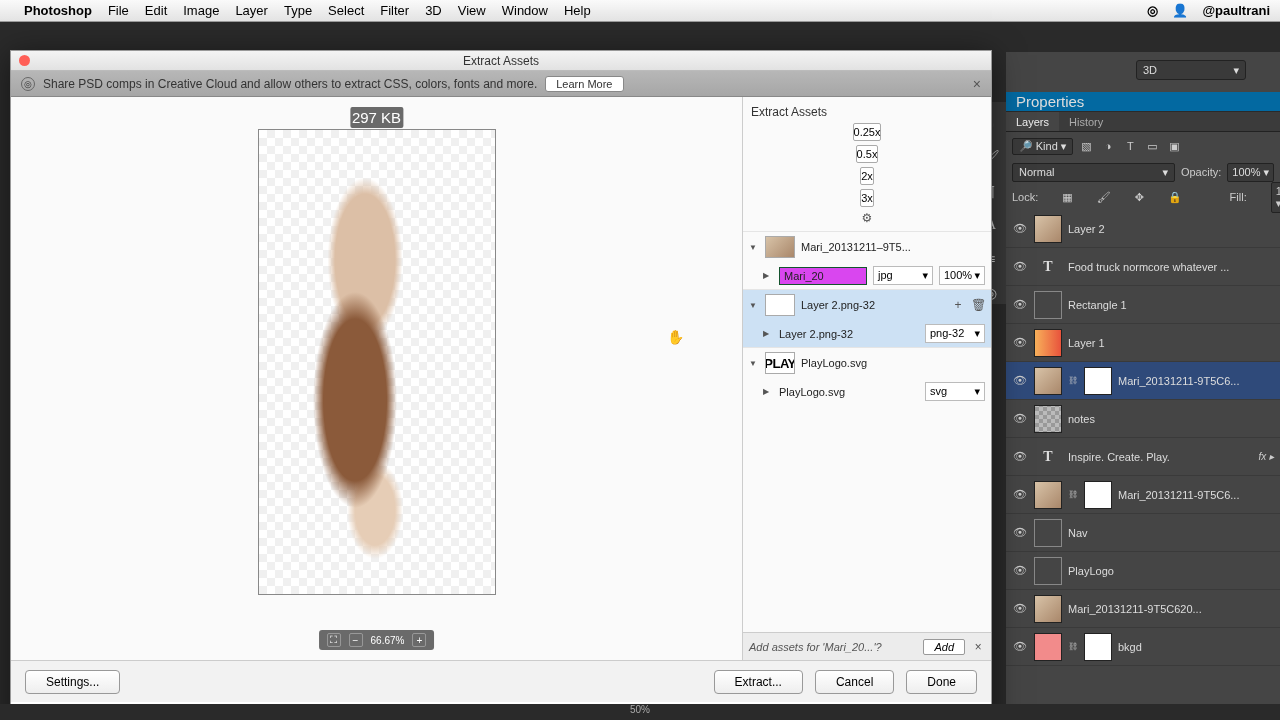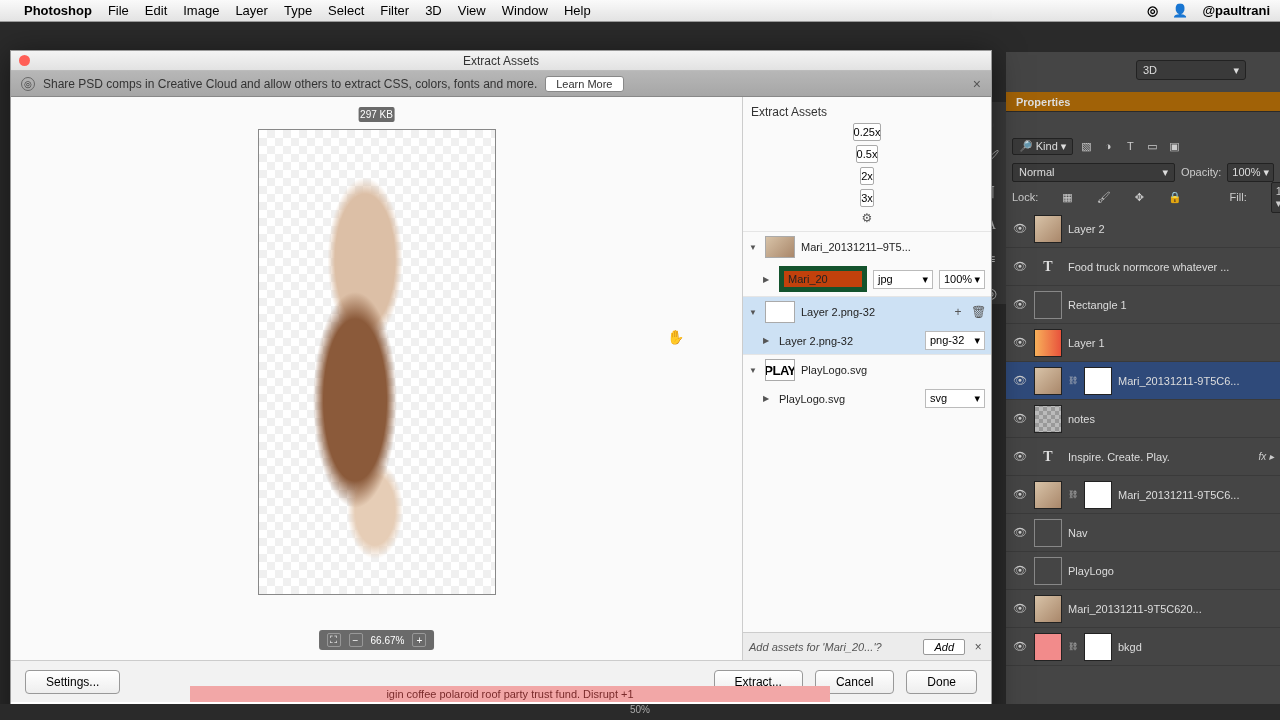--- a/index.html
+++ b/index.html
@@ -21,21 +21,21 @@
 
 
 .vdock { position: absolute; top: 80px; right: 274px; width: 30px; background: #3a3a3a; display:flex; flex-direction:column; align-items:center; gap:12px; padding-top:10px; color:#ccc;}
 .vdock .tool { width:22px; height:22px; display:flex; align-items:center; justify-content:center; font-size:14px;}
 
 
 .three-d-row { position:absolute; top:6px; left:0; right:0; height:24px; display:flex; align-items:center; justify-content:flex-start; padding-left:130px;}
 .three-d-select { width:110px; height:20px; background:#3a3a3a; border:1px solid #222; color:#ddd; font-size:11px; display:flex; align-items:center; justify-content:space-between; padding:0 6px; border-radius:3px;}
 
 
-.props-tab { position:absolute; top:40px; left:0; right:0; height:20px; background:#a16207; color:#ddd; padding-left:10px; display:flex; align-items:center; font-size:11px; border-bottom:1px solid #2a2a2a;font-weight:bold;}
+.props-tab { position:absolute; top:40px; left:0; right:0; height:20px; background:#0369a1; color:#ddd; padding-left:10px; display:flex; align-items:center; font-size:15px; border-bottom:1px solid #2a2a2a;}
 .tabbar { position:absolute; top:60px; left:0; right:0; height:20px; background:#3b3b3b; display:flex; align-items:center; border-bottom:1px solid #222;}
 .tabbar .tab { padding:0 10px; height:100%; display:flex; align-items:center; color:#aaa;}
 .tabbar .tab.active { background:#454545; color:#eee;}
 
 
 .filter-row { position:absolute; top:82px; left:0; right:0; height:24px; display:flex; align-items:center; gap:4px; padding:0 6px;}
 .filter-row .kind { display:flex; align-items:center; background:#3a3a3a; border:1px solid #222; padding:1px 6px; border-radius:2px;}
 .filter-row .fi { width:18px; height:16px; display:flex; align-items:center; justify-content:center; color:#ccc;}
 
 
@@ -68,21 +68,21 @@
 
 .modal { position:absolute; top:28px; left:10px; width:982px; height:695px; background:#fff; border:1px solid #999; box-shadow:0 5px 30px rgba(0,0,0,.5);}
 .modal-title { height:20px; background:linear-gradient(#f4f4f4,#e2e2e2); border-bottom:1px solid #bbb; display:flex; align-items:center; justify-content:center; font-size:12px; color:#333; position:relative;}
 .modal-title .close { position:absolute; left:8px; width:11px; height:11px; border-radius:50%; background:#ff5f57;}
 .modal-banner { height:26px; background:linear-gradient(#b7b7b7,#a6a6a6); border-bottom:1px solid #888; display:flex; align-items:center; padding:0 10px; gap:8px; font-size:12px; color:#333;}
 .modal-banner .info-icon { width:14px; height:14px; border:1px solid #666; border-radius:50%; display:flex; align-items:center; justify-content:center; font-size:9px;}
 .modal-banner .learn { background:#fff; border:1px solid #888; padding:1px 10px; border-radius:3px; font-size:11px;}
 .modal-banner .bx { margin-left:auto; font-size:14px; color:#555;}
 .modal-body { display:flex; height:563px;}
 .preview-pane { flex:1; background:#fafafa; position:relative; border-right:1px solid #ccc;}
-.size-badge { position:absolute; top:10px; left:50%; transform:translateX(-50%); background:#6a6a6a; color:#fff; font-size:10px; padding:2px 2px; border-radius:2px;}
+.size-badge { position:absolute; top:10px; left:50%; transform:translateX(-50%); background:#6a6a6a; color:#fff; font-size:15px; padding:2px 2px; border-radius:2px;}
 .canvas-box { position:absolute; top:32px; left:50%; transform:translateX(-50%); width:238px; height:466px; background:#fff; border:1px solid #888;}
 .checker { position:absolute; inset:0; background:repeating-conic-gradient(#f0f0f0 0 25%, #fff 0 50%) 0/16px 16px;}
 .violin-shape { position:absolute; left:36px; top:10px; width:160px; height:440px; background:radial-gradient(ellipse 70px 180px at 60px 260px,#8b5a3a 45%,transparent 60%), radial-gradient(ellipse 50px 110px at 70px 120px,#dcbfa6 60%, transparent 75%), radial-gradient(ellipse 40px 70px at 80px 370px,#e6cdb6 50%,transparent 70%);}
 .zoom-bar { position:absolute; bottom:10px; left:50%; transform:translateX(-50%); background:#6a6a6a; color:#fff; font-size:10px; padding:3px 8px; border-radius:3px; display:flex; align-items:center; gap:8px;}
 .zoom-bar .zb { width:14px; height:14px; display:flex; align-items:center; justify-content:center; border:1px solid #999; border-radius:2px;}
 
 
 .assets-pane { width:248px; background:#fafafa; display:flex; flex-direction:column;}
 .assets-pane h4 { font-weight:400; font-size:12px; color:#333; padding:8px 8px 4px;}
 .scale-row { display:flex; gap:4px; padding:0 8px 6px; align-items:center;flex-direction:column;}
@@ -94,21 +94,21 @@
 .asset-head .tw { width:10px; font-size:8px; color:#555;}
 .asset-head .athumb { width:30px; height:22px; border:1px solid #aaa; background:#fff; display:flex; align-items:center; justify-content:center; font-size:13px; overflow:hidden;}
 .asset-head .athumb.img { background:linear-gradient(135deg,#d8c3a8,#a9876a);}
 .asset-head .athumb.layer2 { background:#fff;}
 .asset-head .athumb.play { font-weight:800; letter-spacing:-0.5px;}
 .asset-head .aname { flex:1; font-size:11px; color:#222; overflow:hidden; text-overflow:ellipsis; white-space:nowrap;}
 .asset-head .aic { width:14px; color:#555; text-align:center;}
 .asset-sub { display:flex; align-items:center; gap:6px; padding:4px 6px 4px 20px;}
 .asset-sub.sel { background:#cde1f4;}
 .asset-sub .tw { width:10px; font-size:8px; color:#555;}
-.asset-sub .sname { flex:1; font-size:11px; color:#222; background:#c2410c; border:5px solid #14532d; padding:2px 4px;}
+.asset-sub .sname { flex:1; font-size:11px; color:#222; background:#d946ef; border:1px solid #14532d; padding:2px 4px;}
 .asset-sub .sname.plain { background:transparent; border:none; padding:2px 0;}
 .asset-sub .sel-dd { width:60px; background:#fff; border:1px solid #bbb; font-size:11px; padding:2px 4px; display:flex; justify-content:space-between;}
 .asset-sub .qty { width:46px; background:#fff; border:1px solid #bbb; font-size:11px; padding:2px 4px; display:flex; justify-content:space-between;}
 
 .add-bar { margin-top:auto; height:28px; background:#ececec; border-top:1px solid #ccc; display:flex; align-items:center; padding:0 6px; gap:6px;font-style:italic;}
 .add-bar .txt { flex:1; font-size:11px; color:#555;}
 .add-bar .addbtn { background:#fff; border:1px solid #999; padding:1px 10px; font-size:11px; border-radius:2px;}
 .add-bar .x { width:14px; text-align:center; color:#555;}
 
 
@@ -157,20 +157,24 @@
   </div>
 
   <div class="right-col">
     <div class="three-d-row">
       <div class="three-d-select">
           <span>3D</span>
           <span>▾</span>
         </div>
     </div>
     <div class="props-tab">Properties</div>
+    <div class="tabbar">
+      <div class="tab active">Layers</div>
+      <div class="tab">History</div>
+    </div>
     <div class="filter-row">
       <div class="kind"><span>🔎</span>&nbsp;<span>Kind</span>&nbsp;<span>▾</span></div>
       <div class="fi">▧</div>
       <div class="fi">◑</div>
       <div class="fi">T</div>
       <div class="fi">▭</div>
       <div class="fi">▣</div>
     </div>
     <div class="blend-row">
       <div class="mode">
@@ -346,21 +350,20 @@
     </div>
     <div class="modal-footer">
       <span class="btn">Settings...</span>
       <span class="spacer"></span>
       <span class="btn">Extract...</span>
       <span class="btn">Cancel</span>
       <span class="btn">Done</span>
     </div>
   </div>
 
-  <div style="position:absolute; bottom:18px; left:190px; width:640px; height:16px; background:#f2a7a7; color:#7a2b2b; font-size:11px; text-align:center; line-height:16px;">igin coffee polaroid roof party trust fund. Disrupt +1</div>
 
   <div class="status-bar">
     <span>50%</span>
     <span>↗</span>
     <span>Doc: 11.0M/46.8M</span>
     <span>▸</span>
   </div>
 </div>
 
 </body></html>

